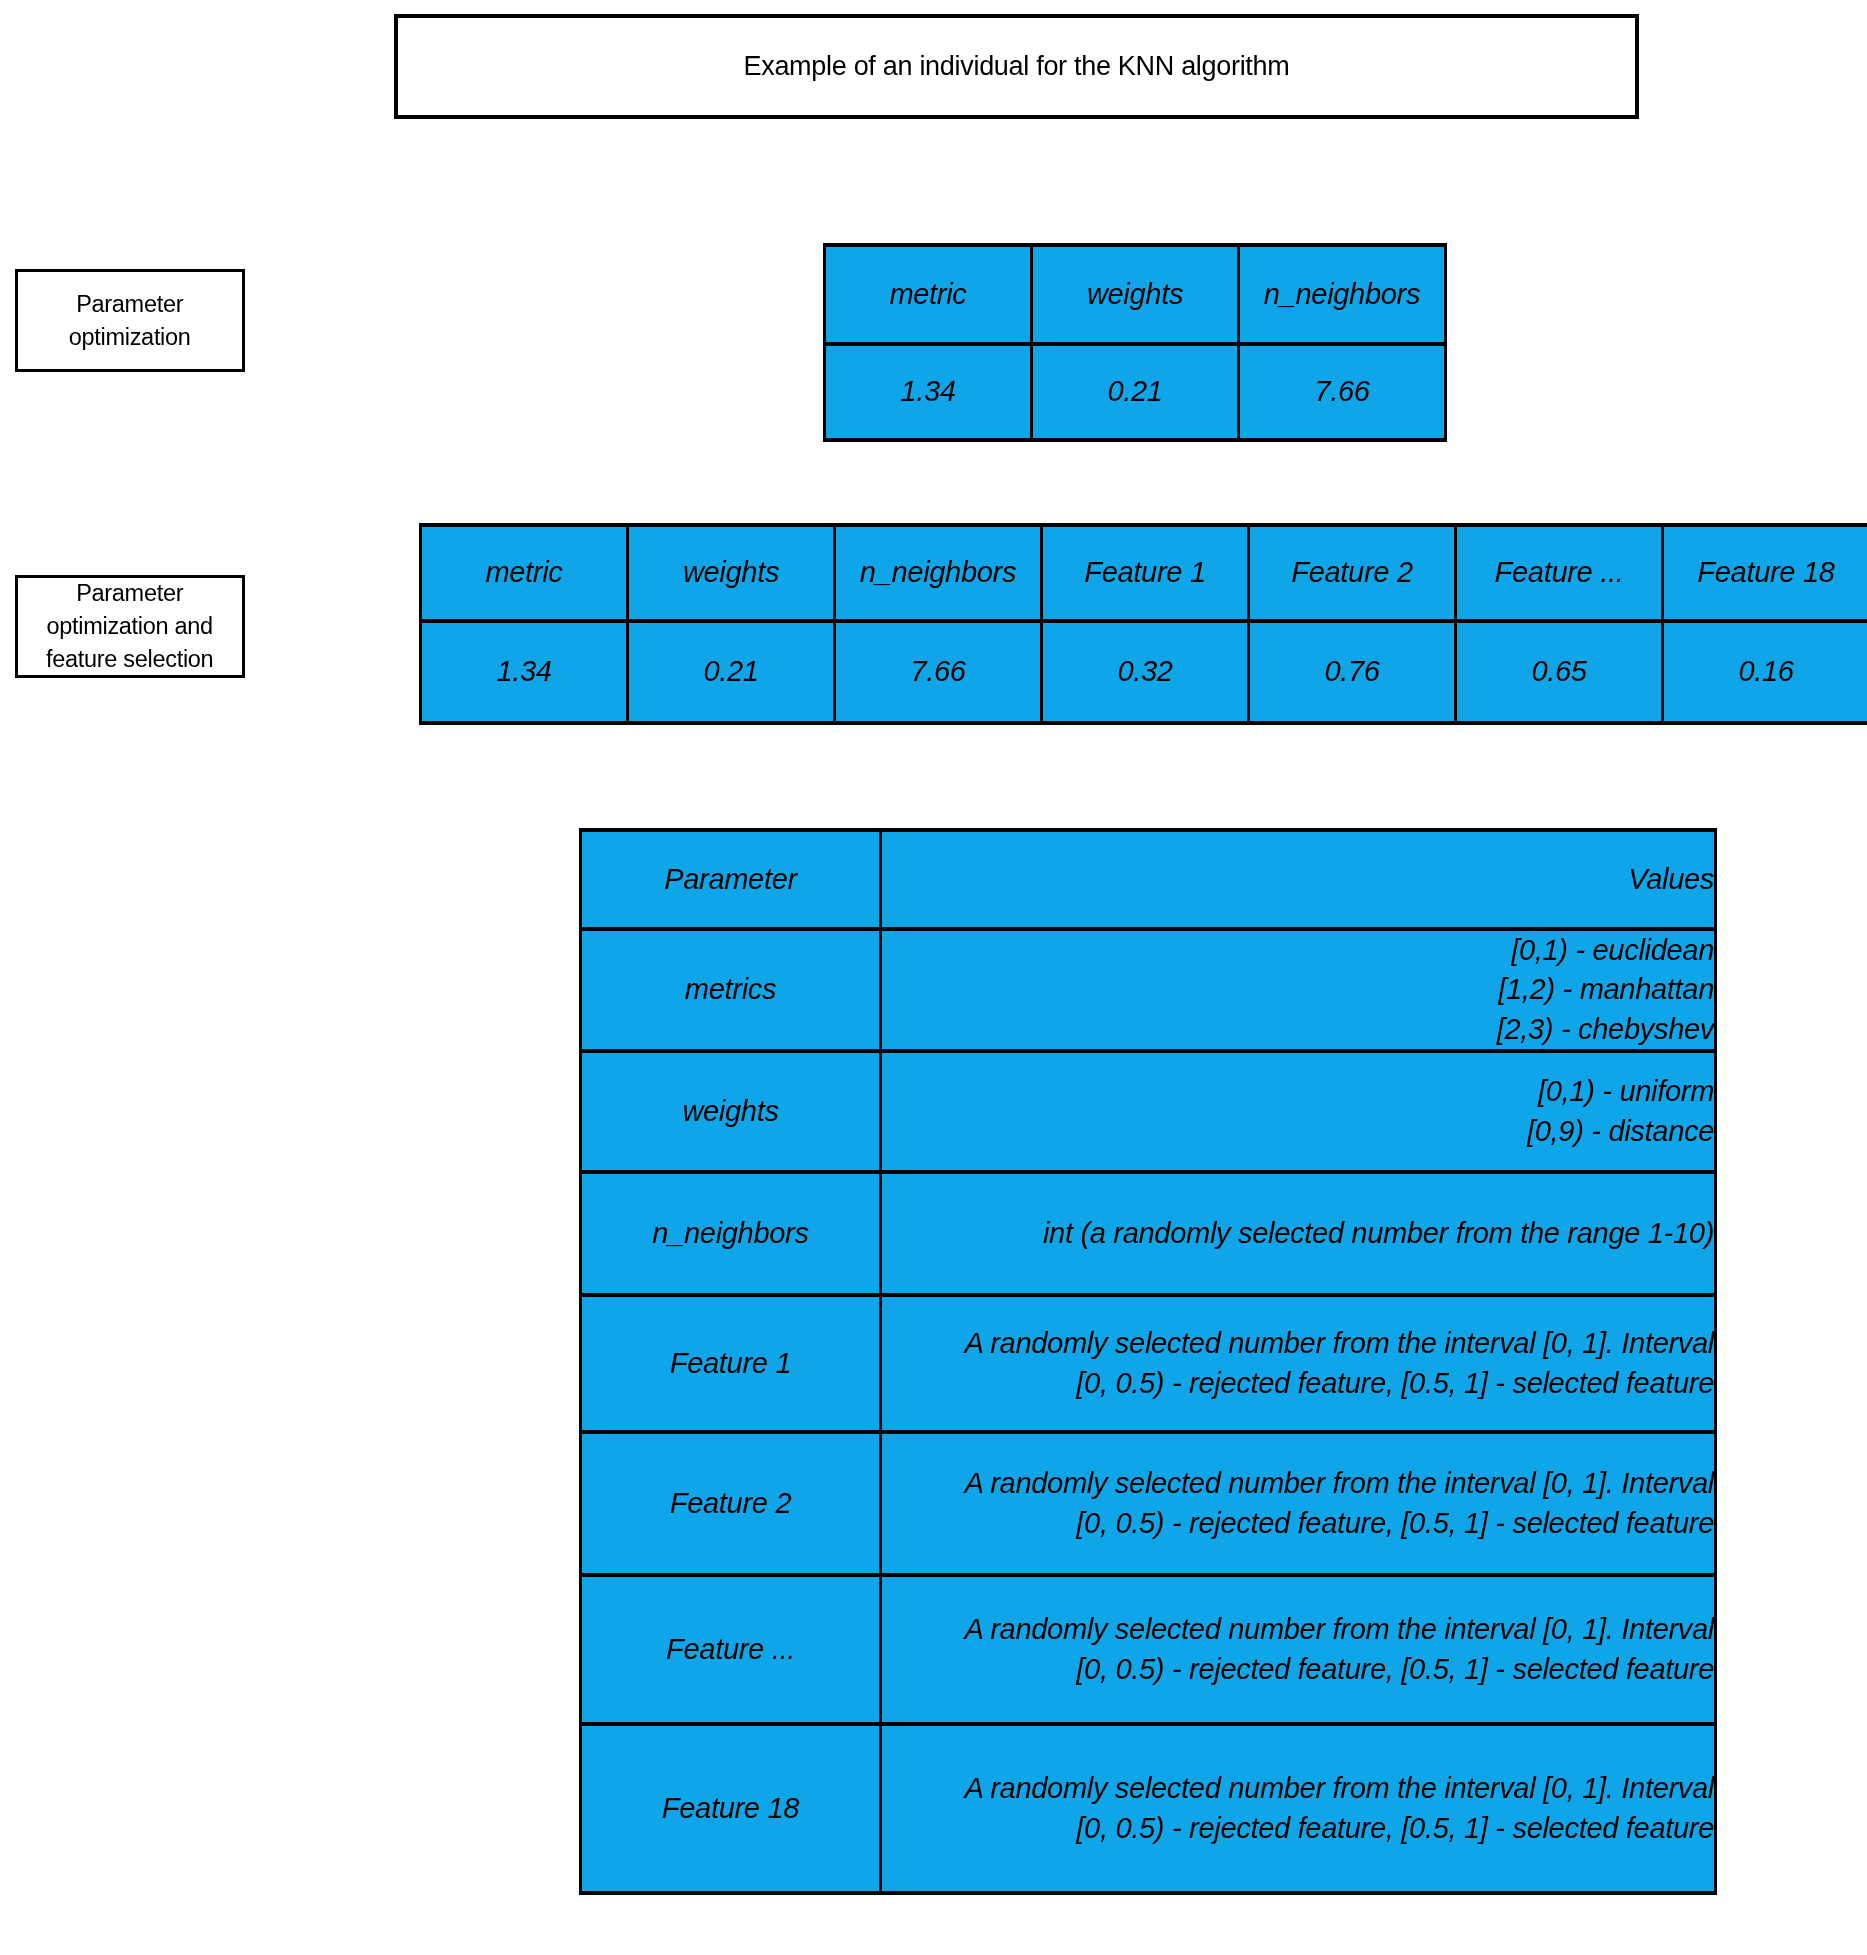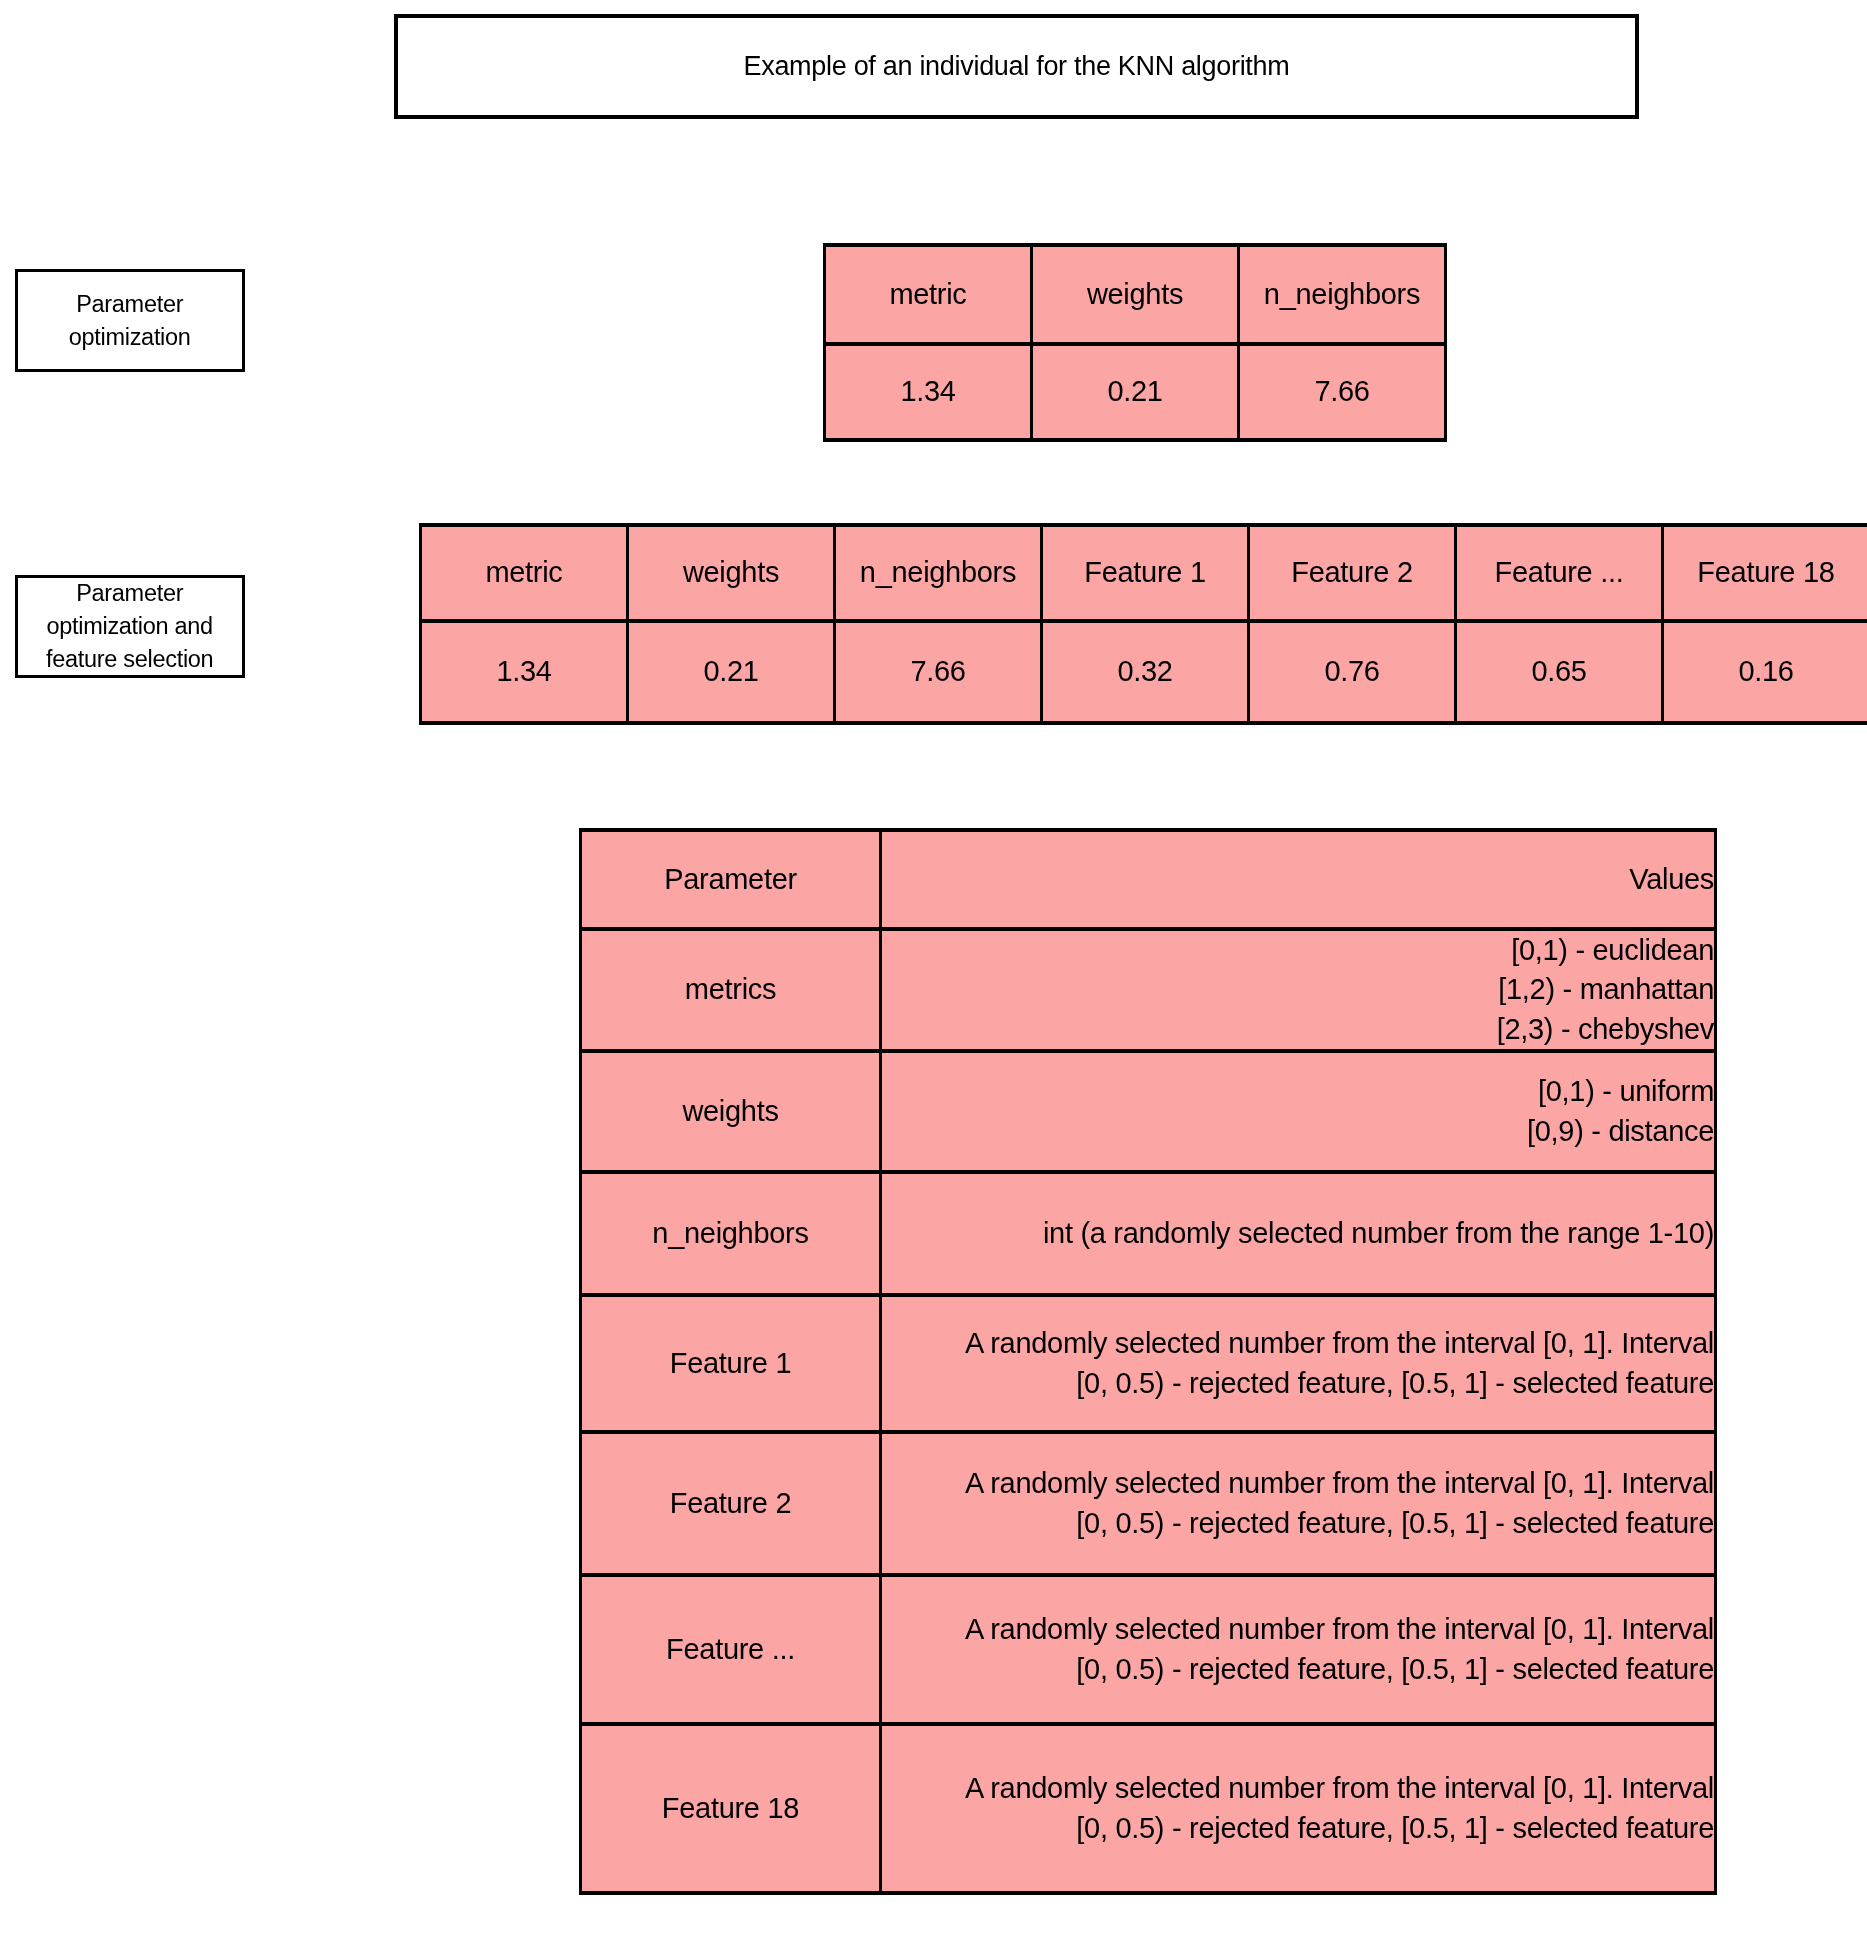--- a/index.html
+++ b/index.html
@@ -43,21 +43,22 @@
     white-space: pre-line;
   }
   #label-param-opt   { top: 269px; }
   #label-param-fs    { top: 575px; }
   #label-encoding    { top: 1351px; }
 
   table.grid {
     position: absolute;
     border-collapse: collapse;
     table-layout: fixed;
-    background: #fca5a5;
+    background: #0ea5e9;
+    font-style: italic;
   }
   table.grid td {
     border: 3.5px solid #000000;
     border-top-width: 4.7px;
     border-bottom-width: 4.7px;
     text-align: center;
     vertical-align: middle;
     font-size: 29px;
     line-height: 1.35;
     padding: 0;

